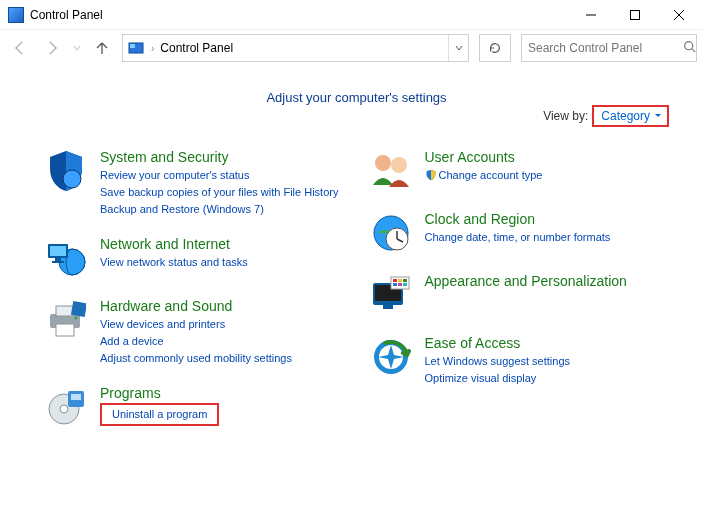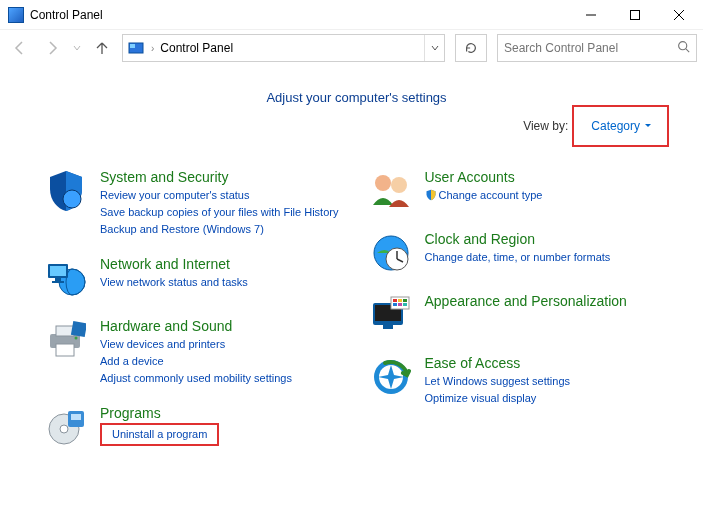--- a/index.html
+++ b/index.html
@@ -16,32 +16,32 @@
 
 .navbar { display: flex; align-items: center; height: 36px; padding: 0 6px; gap: 4px; }
 .navbtn { width: 28px; height: 28px; display: flex; align-items: center; justify-content: center; color: #b8b8b8; border-radius: 2px; }
 .navbtn.enabled { color: #555; }
 .addrbar { flex: 1; display: flex; align-items: center; height: 28px; border: 1px solid #cfcfcf; background: #fff; margin: 0 6px 0 2px; }
 .addrbar .small-icon { width: 18px; height: 18px; display: flex; align-items: center; justify-content: center; margin: 0 4px; }
 .addrbar .crumb-sep { color: #888; font-size: 10px; padding: 0 2px; }
 .addrbar .crumb { padding: 2px 4px; font-size: 12px; }
 .addrbar .dd { margin-left: auto; width: 20px; text-align: center; color: #555; border-left: 1px solid #e0e0e0; height: 100%; display:flex; align-items:center; justify-content:center;}
 .refresh { width: 32px; height: 28px; border: 1px solid #cfcfcf; display:flex; align-items:center; justify-content:center; color:#555; }
-.searchbox { width: 200px; height: 28px; border: 1px solid #cfcfcf; margin-left: 6px; display: flex; align-items: center; padding: 0 6px; color:#777; }
+.searchbox { width: 176px; height: 28px; border: 1px solid #cfcfcf; margin-left: 6px; display: flex; align-items: center; padding: 0 6px; color:#777; }
 .searchbox input { border: none; outline: none; flex:1; font-size: 12px; color:#555; }
 .searchbox .sicon { color:#666; }
 
 
 .content { padding: 24px 34px 12px 44px; }
 .header-row { display: flex; align-items: center; margin-bottom: 22px; flex-direction: column; }
 .heading { color: #0b3e91; font-size: 13px; font-weight: 400; }
 .viewby { margin-left: auto; display: flex; align-items: center; font-size: 12px; gap: 4px; }
 .viewby .label { color: #333; }
 .viewby .catlink { color: #0066cc; padding: 1px 4px 1px 6px; display: inline-flex; align-items: center; gap: 4px; }
-.redbox1 { border: 2px solid #e03030; padding: 11px; }
+.redbox1 { border: 2px solid #e03030; padding: 1px; }
 
 .cols { display: flex; gap: 24px; }
 .col { flex: 1; display: flex; flex-direction: column; gap: 18px; }
 .cat { display: flex; gap: 12px; }
 .cat-icon { width: 44px; height: 44px; flex: 0 0 44px; display:flex; align-items:center; justify-content:center; }
 .cat-body { flex: 1; }
 .cat-title { color: #1a7a1a; font-size: 14px; margin-bottom: 2px; }
 .cat-link { color: #0648b3; font-size: 11px; line-height: 17px; display: block; }
 .redbox2 { border: 2px solid #e03030; display: inline-block; padding: 1px 10px; }
 

